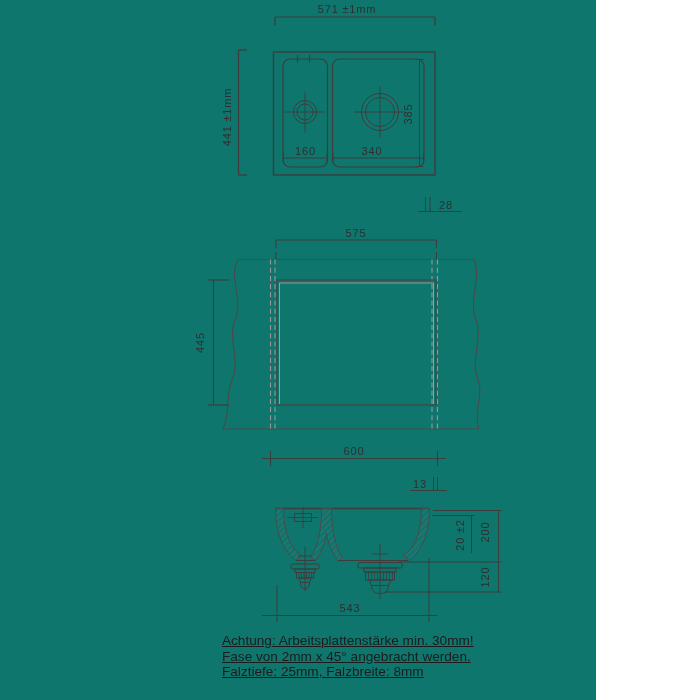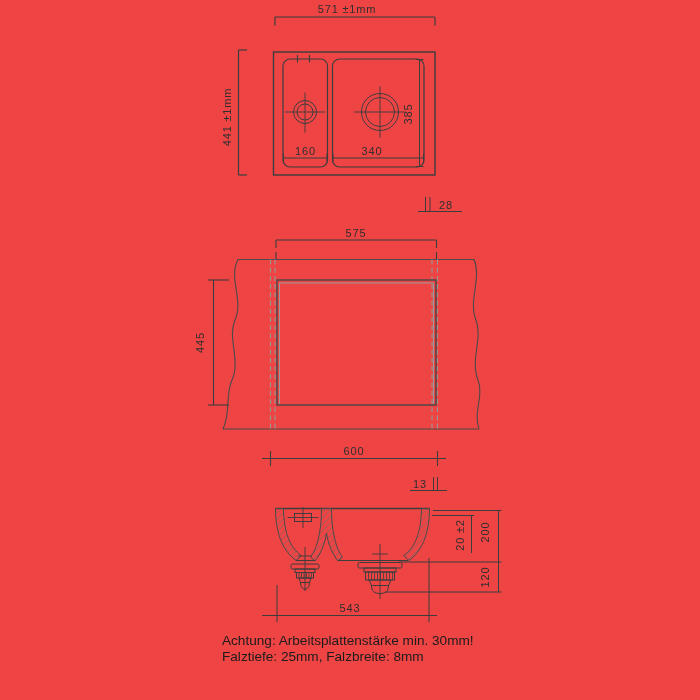--- a/index.html
+++ b/index.html
@@ -1,22 +1,22 @@
 <!DOCTYPE html>
 <html><head>
 <meta charset="utf-8">
 <style>
   html,body{margin:0;padding:0;background:#fff;}
-  #stage{position:relative;width:700px;height:700px;background:#ef4444;overflow:hidden;
+  #stage{position:relative;width:596px;height:700px;background:#0f766e;overflow:hidden;
          font-family:"Liberation Sans", sans-serif;}
   svg{position:absolute;left:0;top:0;}
   .dim{font-family:"Liberation Sans", sans-serif;font-size:11px;fill:#2f2f2f;letter-spacing:0.8px;}
   .notes{position:absolute;left:222px;top:633px;width:330px;
          font-size:13.6px;line-height:15.6px;color:#1c1c1c;}
-  .notes div{white-space:nowrap;}
+  .notes div{white-space:nowrap;text-decoration:underline;}
 </style>
 </head>
 <body>
 
 <div id="stage">
 <svg width="700" height="700" viewBox="0 0 700 700">
   <defs>
     <pattern id="hatch" patternUnits="userSpaceOnUse" width="4.5" height="4.5" patternTransform="rotate(45)">
       <line x1="0" y1="0" x2="0" y2="4.5" stroke="#6a6a6a" stroke-width="1"></line>
     </pattern>
@@ -221,15 +221,16 @@
 
     <text class="dim" x="464" y="535" text-anchor="middle" transform="rotate(-90 464 535)">20 ±2</text>
     <text class="dim" x="489" y="532" text-anchor="middle" transform="rotate(-90 489 532)">200</text>
     <text class="dim" x="489" y="577" text-anchor="middle" transform="rotate(-90 489 577)">120</text>
     <text class="dim" x="350" y="611.5" text-anchor="middle">543</text>
   </g>
 </svg>
 
   <div class="notes">
     <div>Achtung: Arbeitsplattenstärke min. 30mm!</div>
+    <div>Fase von 2mm x 45° angebracht werden.</div>
     <div>Falztiefe: 25mm, Falzbreite: 8mm</div>
   </div>
 </div>
 
 </body></html>

